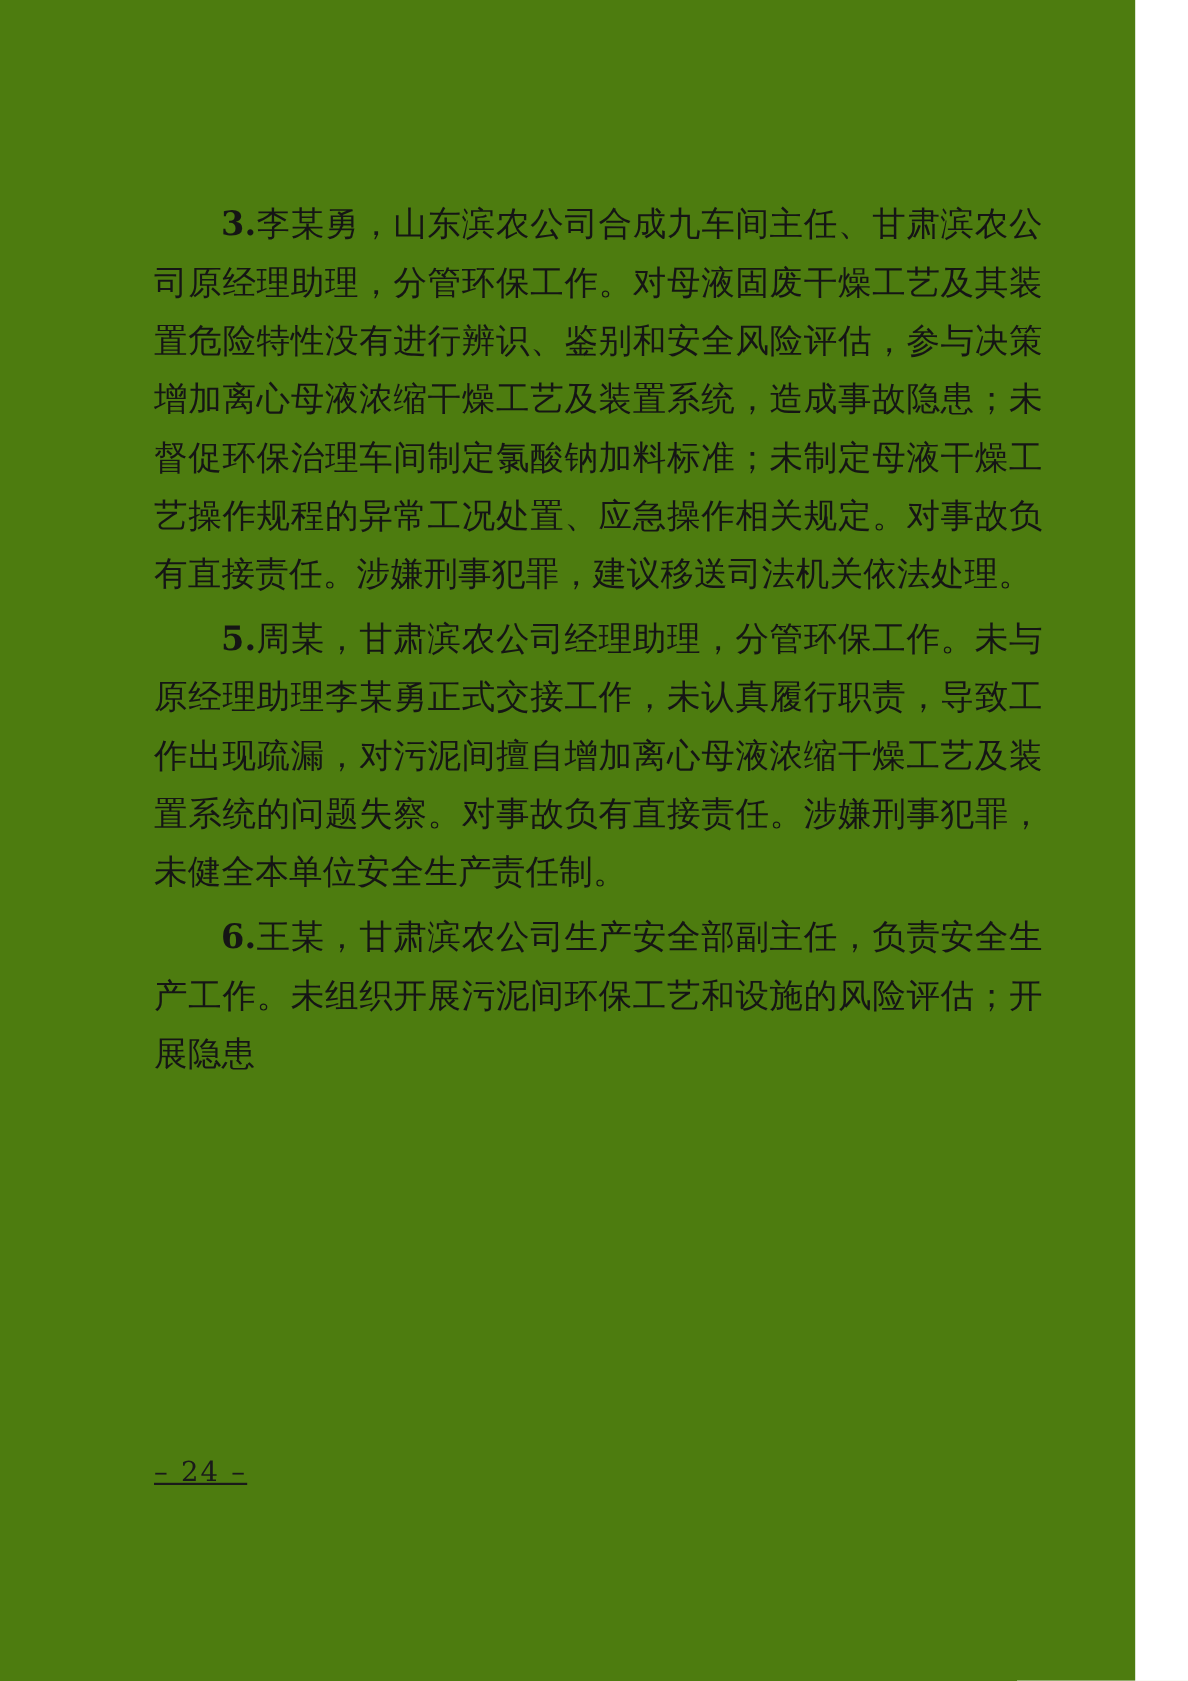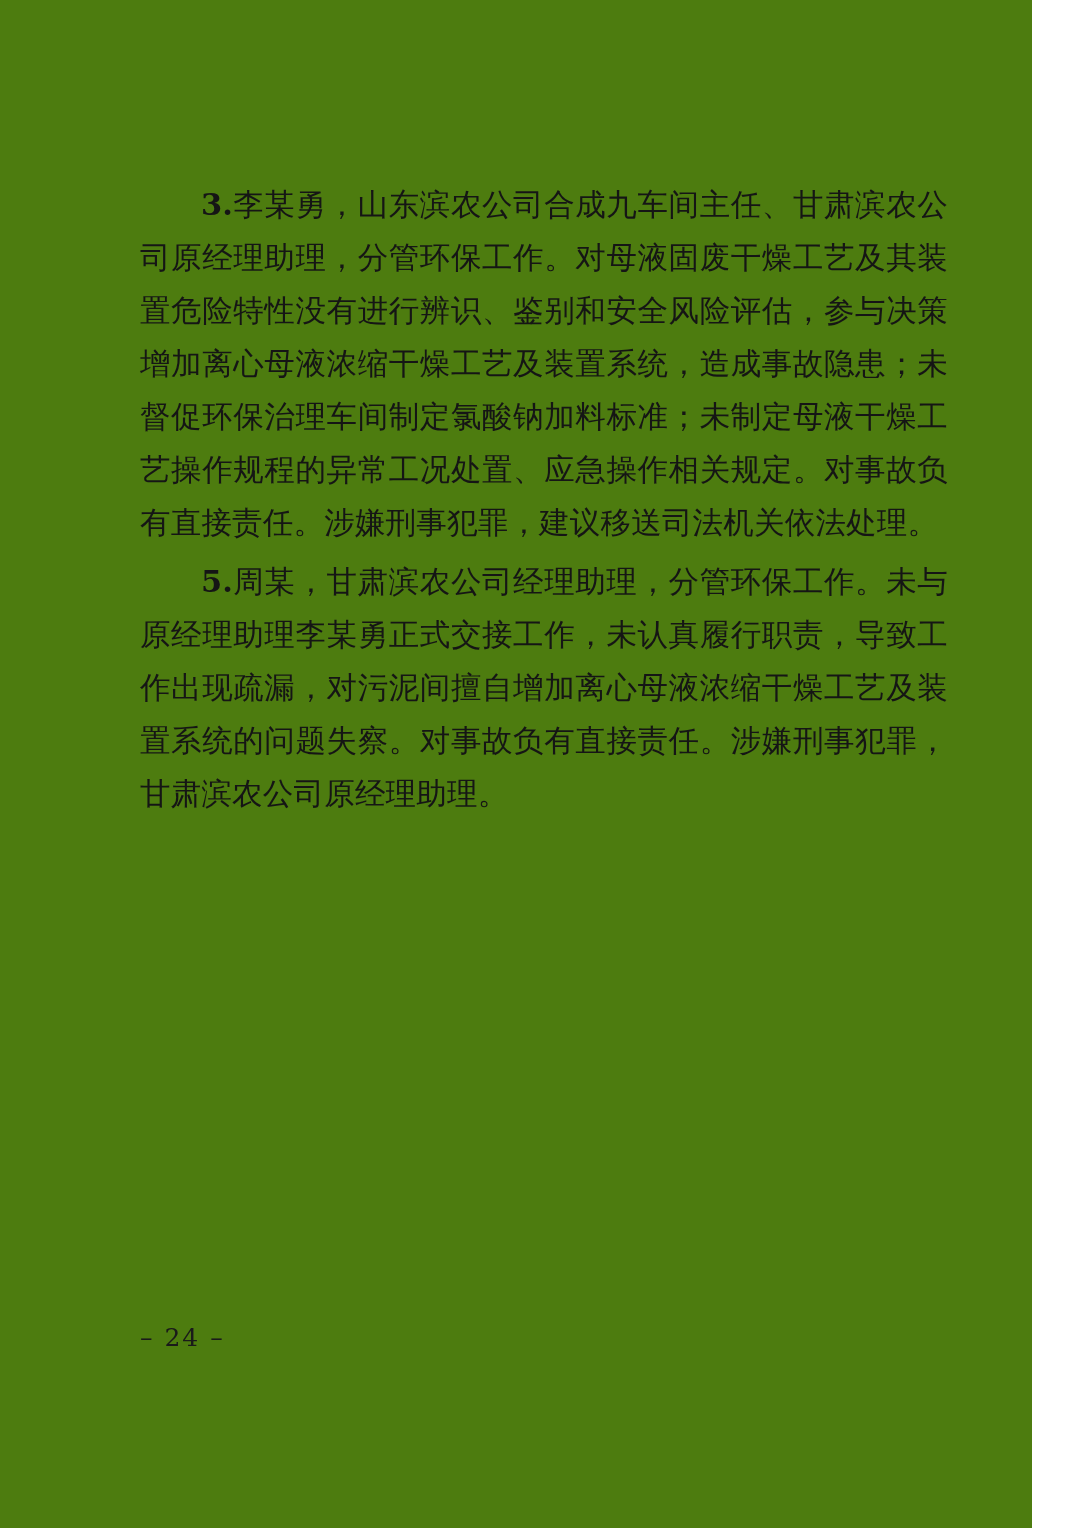--- a/index.html
+++ b/index.html
@@ -40,34 +40,38 @@
   }
   .footer {
     position: absolute;
     left: 140px;
     top: 1322px;
     width: 808px;
     font-size: 25px;
     line-height: 32px;
     color: #1a1a1a;
     letter-spacing: 2px;
+    text-decoration: underline;
   }
 </style>
 </head>
 <body>
 
 <div class="page">
   <div class="body-area">
 
     <p class="para">
       <span class="num">3.</span><span>李某勇，山东滨农公司合成九车间主任、甘肃滨农公司原经理助理，分管环保工作。对母液固废干燥工艺及其装置危险特性没有进行辨识、鉴别和安全风险评估，参与决策增加离心母液浓缩干燥工艺及装置系统，造成事故隐患；未督促环保治理车间制定氯酸钠加料标准；未制定母液干燥工艺操作规程的异常工况处置、应急操作相关规定。对事故负有直接责任。涉嫌刑事犯罪，建议移送司法机关依法处理。</span>
     </p>
 
 
     <p class="para">
-      <span class="num">5.</span><span>周某，甘肃滨农公司经理助理，分管环保工作。未与原经理助理李某勇正式交接工作，未认真履行职责，导致工作出现疏漏，对污泥间擅自增加离心母液浓缩干燥工艺及装置系统的问题失察。对事故负有直接责任。涉嫌刑事犯罪，甘肃滨农公司原经理助理。</span>
+      <span class="num">5.</span><span>周某，甘肃滨农公司经理助理，分管环保工作。未与原经理助理李某勇正式交接工作，未认真履行职责，导致工作出现疏漏，对污泥间擅自增加离心母液浓缩干燥工艺及装置系统的问题失察。对事故负有直接责任。涉嫌刑事犯罪，未健全本单位安全生产责任制。</span>
     </p>
 
+    <p class="para">
+      <span class="num">6.</span><span>王某，甘肃滨农公司生产安全部副主任，负责安全生产工作。未组织开展污泥间环保工艺和设施的风险评估；开展隐患</span>
+    </p>
 
   </div>
 
   <div class="footer">– 24 –</div>
 </div>
 
 </body></html>

